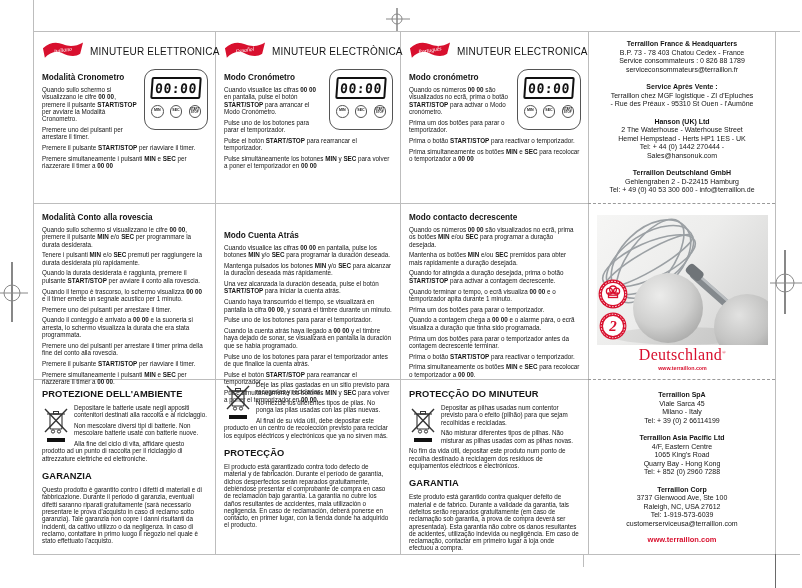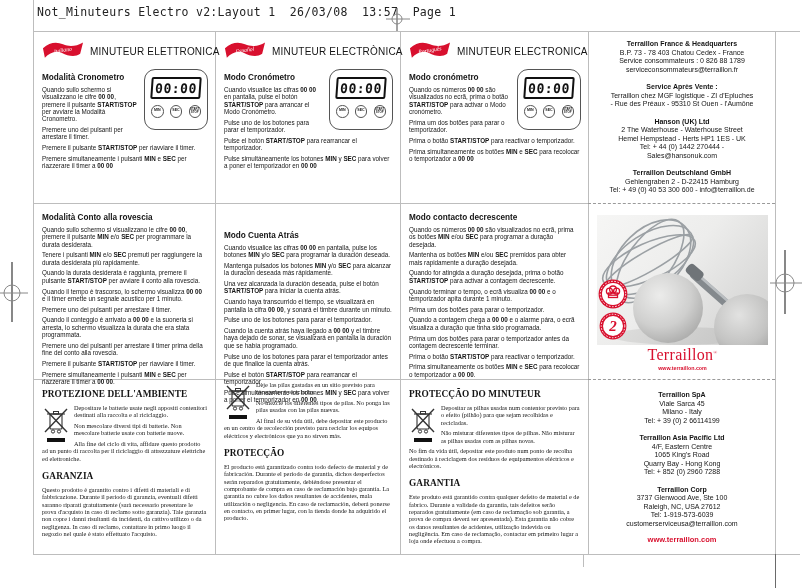--- a/index.html
+++ b/index.html
@@ -20,21 +20,21 @@
   .regmark{position:absolute;}
 
   
   .langs section.lang-col{position:absolute;top:31px;height:523px;}
   .langs section.lang-col:nth-of-type(1){left:33px;width:182px;}
   .langs section.lang-col:nth-of-type(2){left:215px;width:185px;}
   .langs section.lang-col:nth-of-type(3){left:400px;width:188px;}
   .panel{position:absolute;left:0;right:0;padding:0 8px 0 9px;}
   .panel.mode{top:6px;height:164px;}
   .panel.count{top:172px;height:130px;}
-  .panel.bottom{top:350px;height:184px;font-family:Liberation Serif, serif;}
+  .panel.bottom{top:350px;height:184px;}
 
   .panel-hdr{display:flex;align-items:center;gap:6px;height:24px;margin:2px 0 10px 0;}
   .flag{flex:0 0 auto;}
   .flag path{fill:#d8102e;}
   .flag text{fill:#fff;font:italic 6px "Liberation Serif",serif;text-anchor:middle;}
   .hdr{font-size:10px;font-weight:normal;letter-spacing:.2px;white-space:nowrap;}
 
   .sec-title{font-size:8.2px;font-weight:bold;margin:0 0 4px 0;}
   .panel p{font-size:6.3px;line-height:1.16;margin:0 0 3.5px 0;}
 
@@ -76,21 +76,20 @@
         font:16px "Liberation Serif",serif;color:#d8102e;letter-spacing:.3px;}
   .logo sup{font-size:5px;}
   .site-small{position:absolute;top:158px;left:0;width:171px;text-align:center;
               font-size:5.3px;font-weight:bold;color:#d8102e;}
 </style>
 </head>
 <body>
 
 <div class="page">
 
-  <div class="titlebar">Not_Minuteurs Electro v2:Layout 1  26/03/08  13:57  Page 1</div>
 
   <div class="vl" style="left:33px;top:0;height:554px;"></div>
   <div class="vl" style="left:215px;top:31px;height:523px;"></div>
   <div class="vl" style="left:400px;top:31px;height:523px;"></div>
   <div class="vl" style="left:588px;top:31px;height:523px;"></div>
   <div class="vl" style="left:775px;top:31px;height:523px;"></div>
   <div class="hl" style="left:33px;top:31px;width:767px;"></div>
   <div class="hl" style="left:33px;top:203px;width:555px;"></div>
   <div class="hl dash" style="left:588px;top:203px;width:187px;"></div>
   <div class="hl" style="left:33px;top:379px;width:555px;"></div>
@@ -370,21 +369,21 @@
           <rect x="10.5" y="14" width="9" height="4.5"></rect>
           <line x1="10.5" y1="16.2" x2="19.5" y2="16.2"></line>
         </g>
       </svg>
       <svg class="badge badge-2" width="28" height="28" viewBox="0 0 28 28">
         <circle cx="14" cy="14" r="13.4" fill="#d8102e"></circle>
         <circle cx="14" cy="14" r="11.8" fill="none" stroke="#fff" stroke-width="1" stroke-dasharray="1.5,1.5"></circle>
         <circle cx="14" cy="14" r="10" fill="#fff"></circle>
         <text x="14" y="19" text-anchor="middle" font-family="Liberation Serif, serif" font-style="italic" font-weight="bold" font-size="15" fill="#d8102e">2</text>
       </svg>
-      <div class="logo"><span>Terraillon</span><sup>®</sup></div>
+      <div class="logo"><span>Deutschland</span><sup>®</sup></div>
       <div class="site-small">www.terraillon.com</div>
     </div>
 
     <div class="addr-bottom">
 
         <div class="contact">
           <div class="c-title">Terraillon SpA</div>
           <div class="c-lines" style="white-space: pre-line;">Viale Sarca 45
 Milano - Italy
 Tel: + 39 (0) 2 66114199</div>

